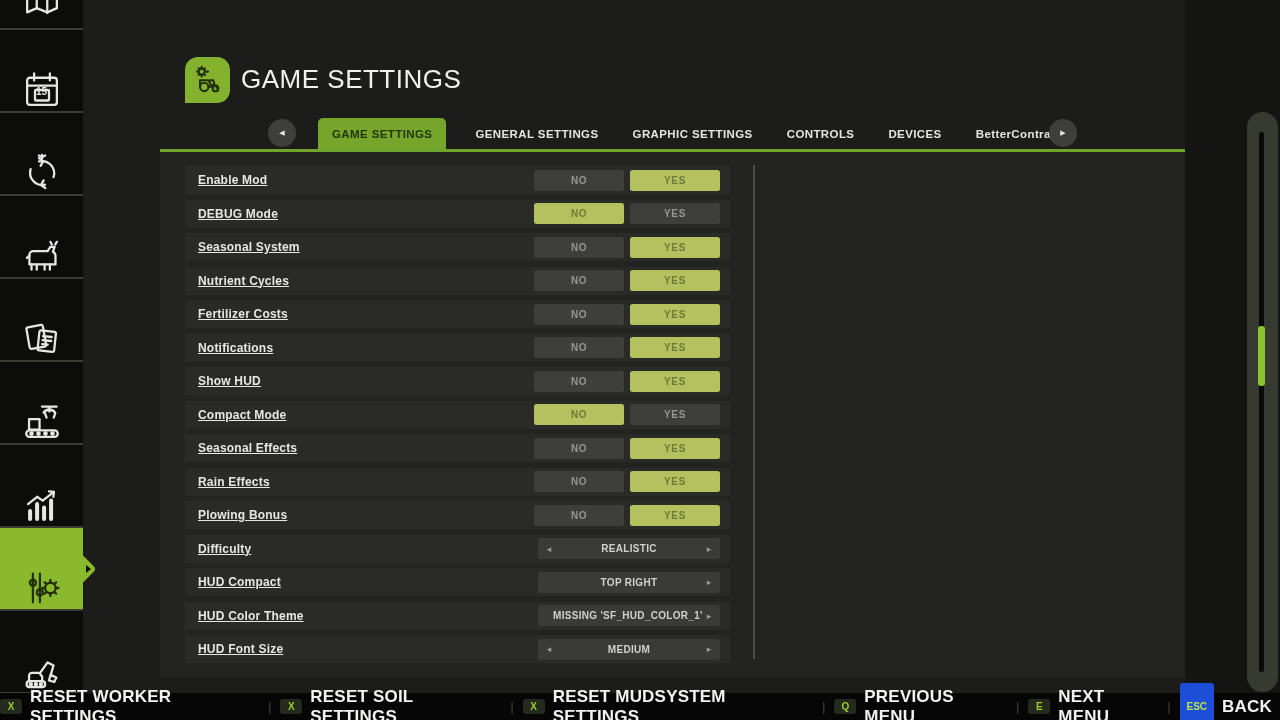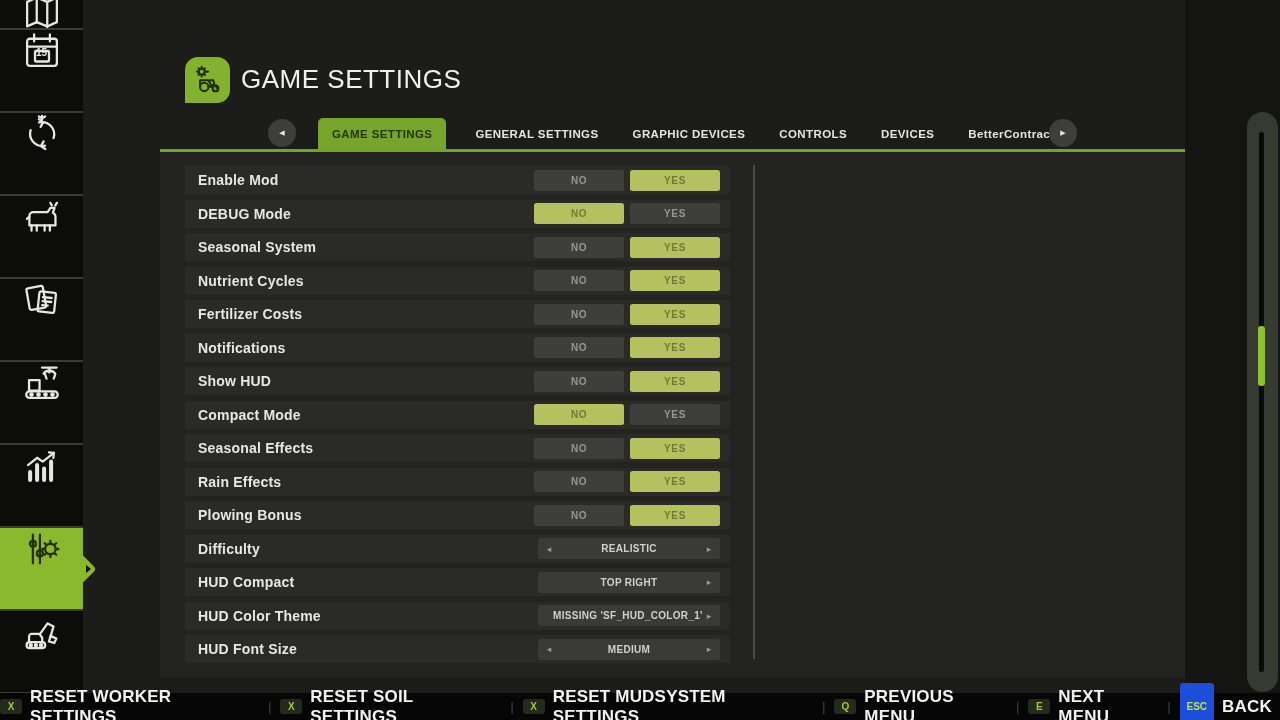--- a/index.html
+++ b/index.html
@@ -4,21 +4,21 @@
 <style>
   html,body{margin:0;padding:0;}
   body{
     width:1280px;height:720px;position:relative;overflow:hidden;
     background:#161614;font-family:"Liberation Sans",sans-serif;
     -webkit-font-smoothing:antialiased;
   }
   
   .sidebar{position:absolute;left:0;top:0;width:83px;height:693px;background:#0c0c0a;}
   .side-item{position:relative;height:81px;border-bottom:2px solid #3c3c37;
-    display:flex;align-items:flex-start;justify-content:center;color:#e6e6e3;cursor:pointer;}
+    display:flex;align-items:flex-end;justify-content:center;color:#e6e6e3;cursor:pointer;}
   .side-item.clipped{height:28px;overflow:hidden;}
   .side-item.clipped svg{transform:translateY(-9px);}
   .side-item.active{background:#8ab92e;color:#23300a;}
   .side-item.active::after{content:"";position:absolute;right:-9px;top:50%;
     width:22px;height:22px;background:#8ab92e;transform:translateY(-50%) rotate(45deg);
     border-radius:4px;z-index:1;}
   .side-item.active::before{content:"";position:absolute;right:-8px;top:50%;
     transform:translateY(-50%);border-left:5px solid #101008;
     border-top:4px solid transparent;border-bottom:4px solid transparent;z-index:2;}
   .side-item .icon{position:relative;display:flex;align-items:center;justify-content:center;}
@@ -46,21 +46,21 @@
   .tab{display:flex;align-items:center;background:transparent;border:none;cursor:pointer;
     color:#e4e4e1;font-weight:700;font-size:11.5px;letter-spacing:.4px;padding:0 5px;
     font-family:"Liberation Sans",sans-serif;}
   .tab.active{background:#76a52c;color:#213708;border-radius:5px 5px 0 0;padding:0 14px;}
   .underline{position:absolute;left:160px;top:149px;width:1025px;height:3px;background:#71a42c;}
   
   .panel{position:absolute;left:160px;top:152px;width:1025px;height:526px;background:#232321;}
   .rows{position:absolute;left:185px;top:166px;width:545px;}
   .row{height:28px;display:flex;align-items:center;justify-content:space-between;
     background:#2a2a27;margin-bottom:5.5px;padding:0 10px 0 13px;box-sizing:border-box;}
-  .row-label{font-size:14px;font-weight:700;color:#e7e7e4;letter-spacing:.2px;}
+  .row-label{font-size:12px;font-weight:700;color:#e7e7e4;letter-spacing:.2px;text-decoration:underline;}
   .toggle{display:flex;gap:6px;}
   .tbtn{width:90px;height:21px;border:none;border-radius:2.5px;cursor:pointer;
     background:#3e3e3b;color:#969693;font-size:10px;font-weight:700;letter-spacing:.6px;
     font-family:"Liberation Sans",sans-serif;}
   .tbtn.sel{background:#b5c05e;color:#6e7b38;}
   .selctl{width:182px;height:21px;border-radius:2.5px;background:#3a3a37;display:flex;
     align-items:center;justify-content:space-between;padding:0 7px;box-sizing:border-box;cursor:pointer;}
   .sel-arrow{font-size:9px;color:#9b9b98;width:8px;text-align:center;cursor:pointer;}
   .sel-val{flex:1;text-align:center;font-size:10px;font-weight:700;color:#d0d0cd;
     letter-spacing:.3px;white-space:nowrap;overflow:hidden;}
@@ -197,21 +197,21 @@
   </svg>
 </div>
 <div class="page-title">GAME SETTINGS</div>
 
 <button class="tab-nav prev">
   <span>◀</span>
 </button>
 <div class="tabs" id="tabs">
     <button class="tab active">GAME SETTINGS</button>
     <button class="tab">GENERAL SETTINGS</button>
-    <button class="tab">GRAPHIC DEVICES</button>
+    <button class="tab">GRAPHIC SETTINGS</button>
     <button class="tab">CONTROLS</button>
     <button class="tab">DEVICES</button>
     <button class="tab">BetterContracts</button>
   </div>
 <button class="tab-nav next">
   <span>▶</span>
 </button>
 <div class="underline"></div>
 
 <div class="panel"></div>

